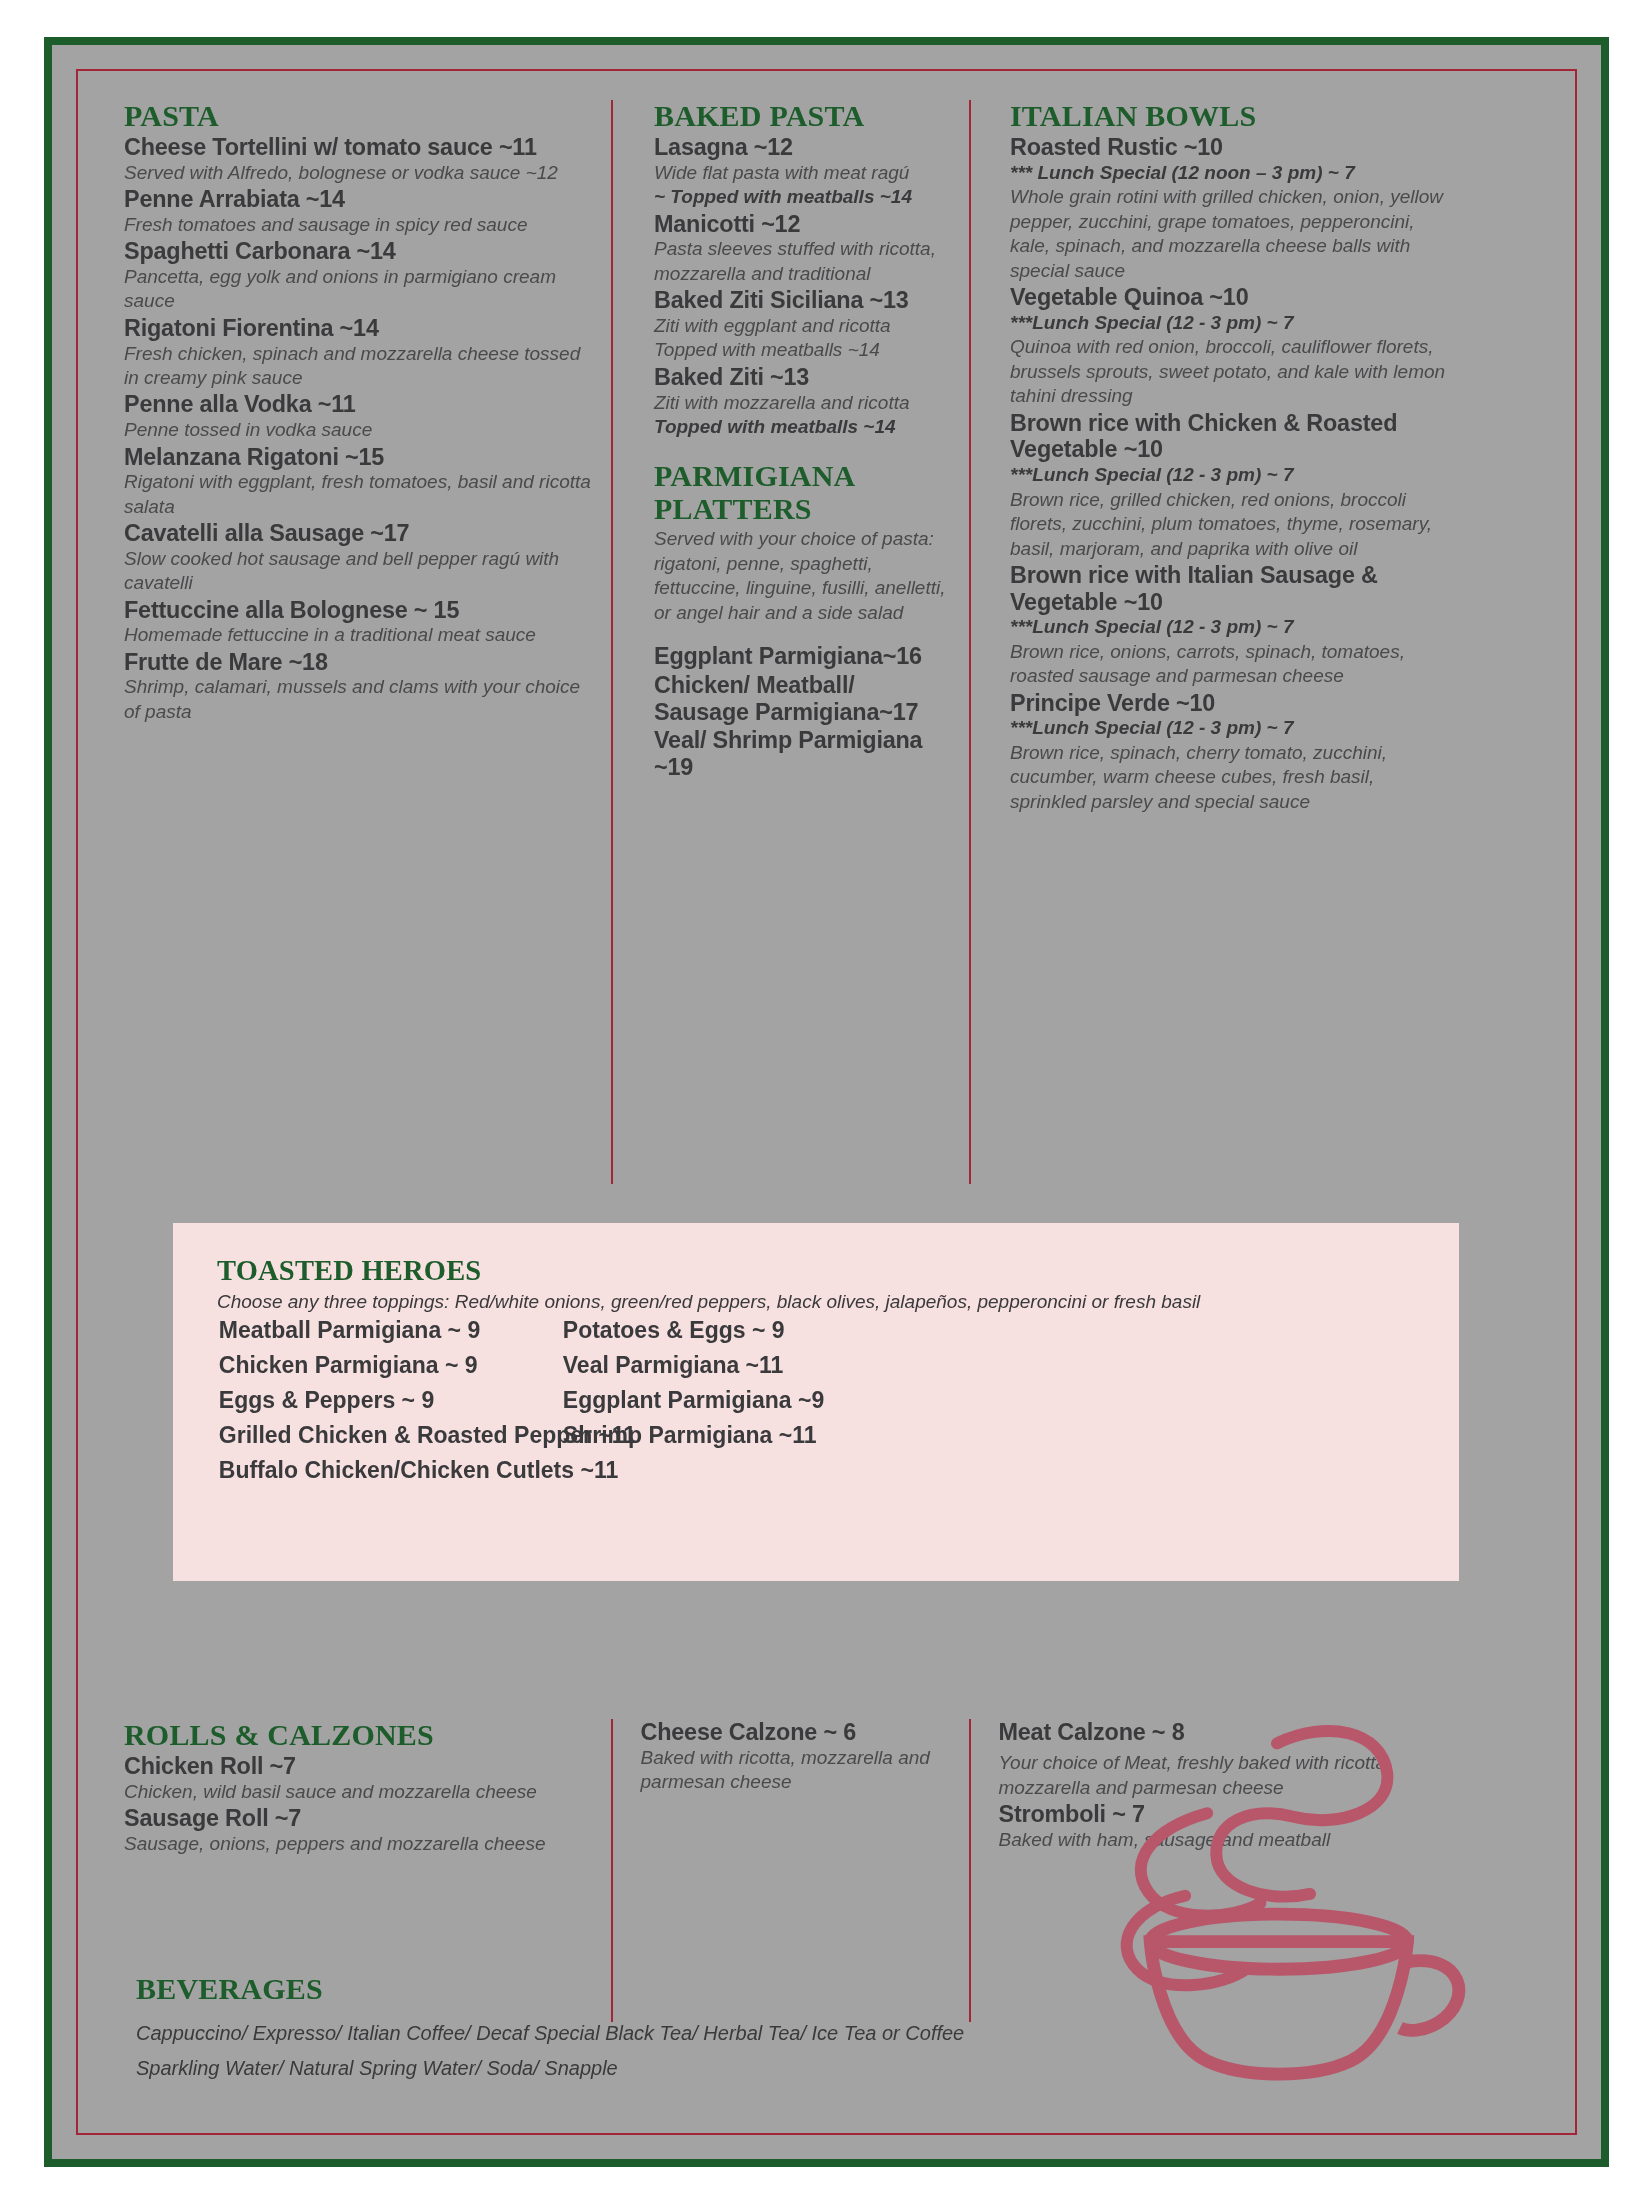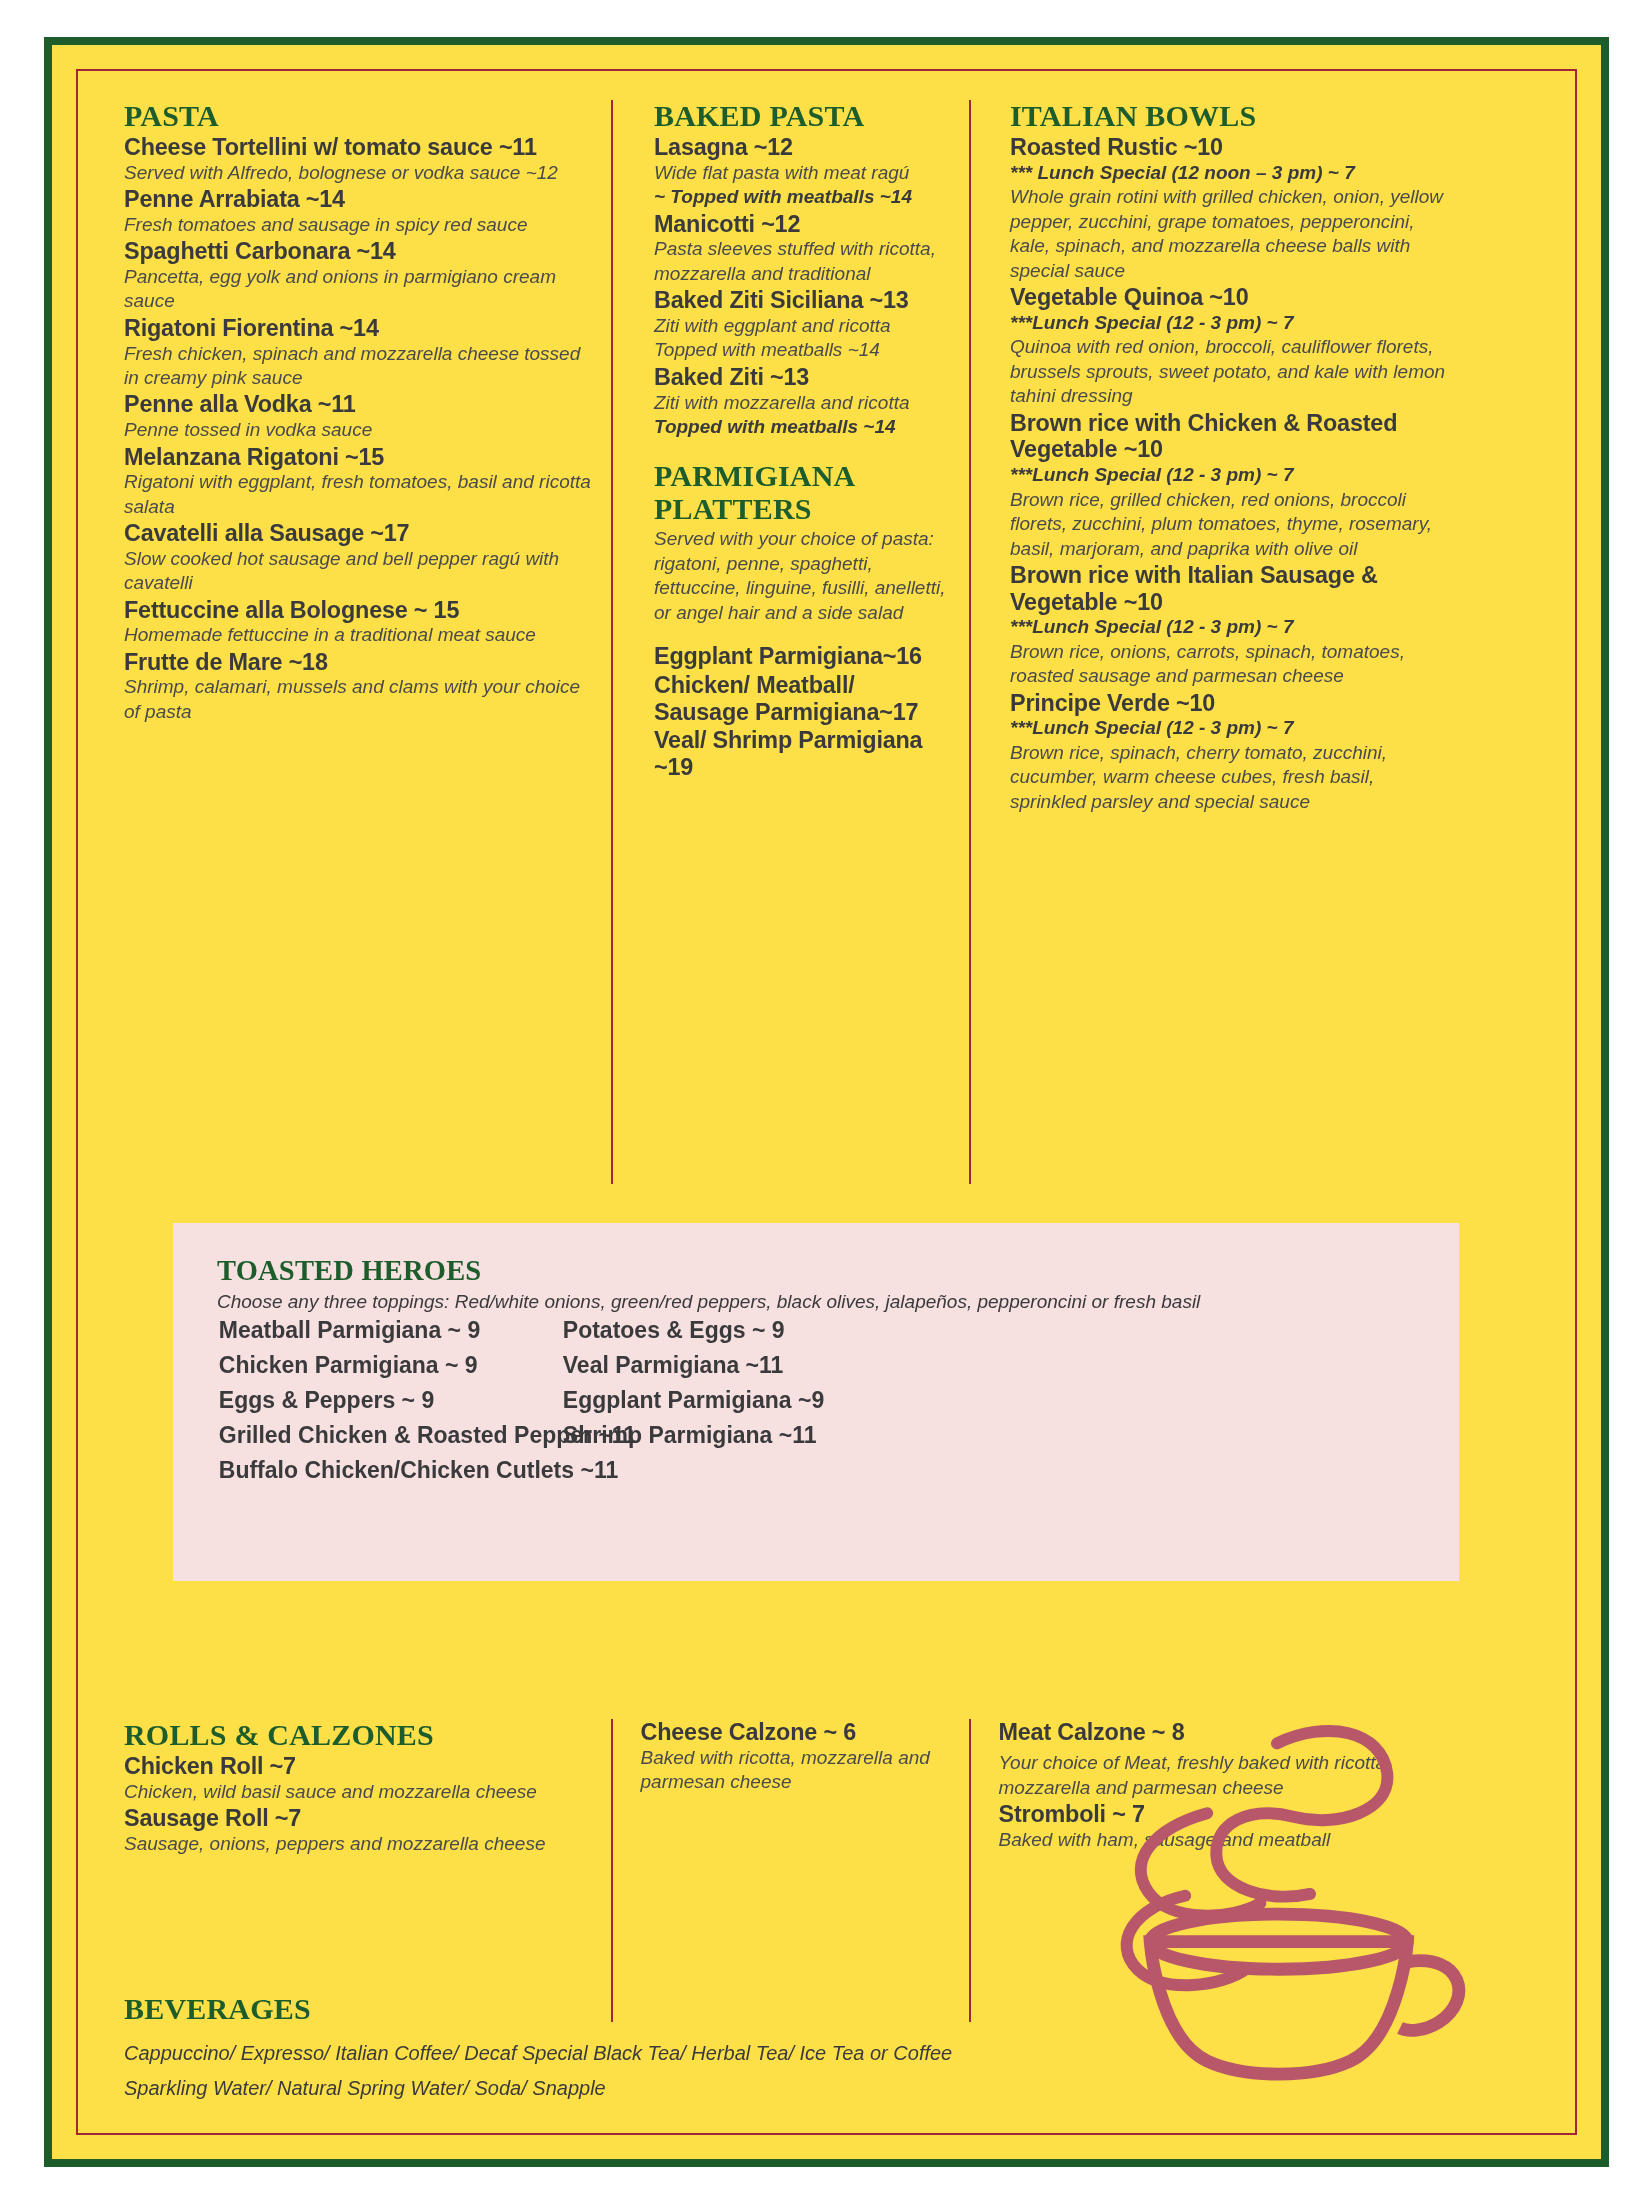--- a/index.html
+++ b/index.html
@@ -18,21 +18,21 @@
     height: 2204px;
     background: #ffffff;
     overflow: hidden;
   }
 
   #green-frame {
     position: absolute;
     left: 44px;  top: 37px;
     right: 44px; bottom: 37px;
     border: 8.3px solid #1d5c2b;
-    background: #fde047;
+    background: #a3a3a3;
   }
 
   #red-frame {
     position: absolute;
     left: 24px; top: 24px; right: 24px; bottom: 24px;
     border: 2.8px solid #a32638;
   }
 
   #content {
     position: absolute;
@@ -119,21 +119,21 @@
     width: 1524px; height: 303px;
     display: flex;
   }
   #rc-1 { width: 487px; padding-right: 20px; }
   #rc-2 { width: 358px; padding-left: 27.5px; padding-right: 18.4px;
           border-left: 2.3px solid #a32638; }
   #rc-3 { width: 478px; padding-left: 27.5px;
           border-left: 2.3px solid #a32638; }
 
   
-  #beverages { position: absolute; left: 0; top: 1873px; width: 1102px; margin-top: 20px; }
+  #beverages { position: absolute; left: 12px; top: 1873px; width: 1102px; }
   #beverages .sec-head { font-size: 30px; margin-bottom: 11px; }
   .bev-line {
     font-family: "Liberation Sans", sans-serif;
     font-style: italic;
     font-size: 20px;
     color: #3a3a3c;
     line-height: 1.75;
   }
 
   

